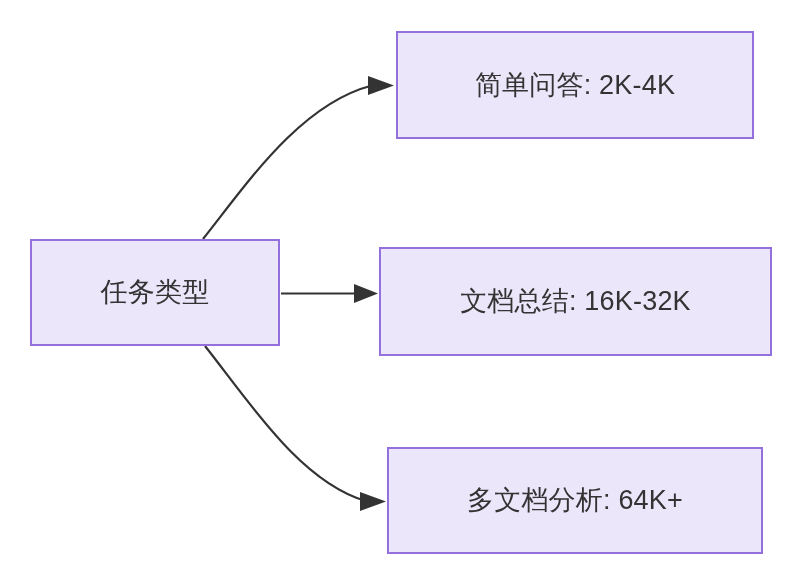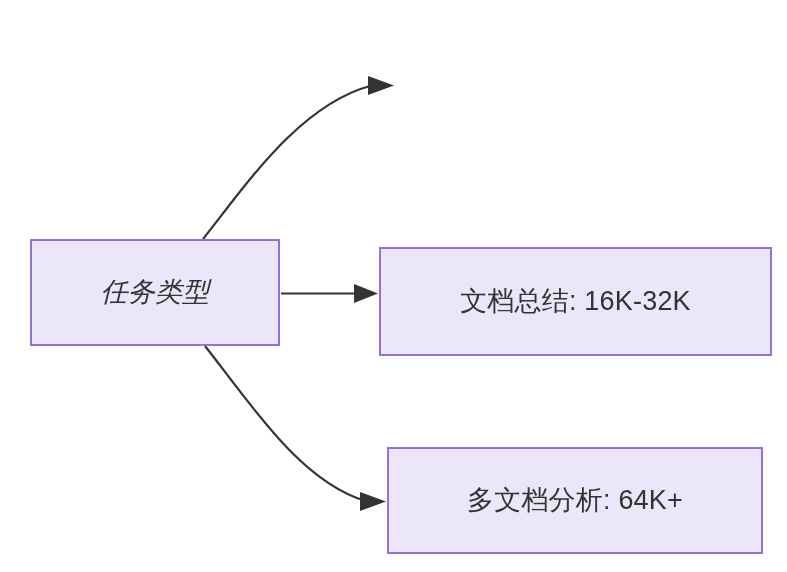--- a/index.html
+++ b/index.html
@@ -41,21 +41,20 @@
     font-size: 27px;
     line-height: 1.2;
     white-space: nowrap;
     letter-spacing: 0.2px;
   }
   #node-source {
     left: 30px;
     top: 239px;
     width: 250px;
     height: 107px;
-    font-style: italic;
   }
   #node-simple-qa {
     left: 396px;
     top: 31px;
     width: 358px;
     height: 108px;
   }
   #node-doc-summary {
     left: 379px;
     top: 247px;
@@ -95,20 +94,23 @@
     <g>
       <path class="edge-path" d="M 205 346 C 248 400 300 482 366 501"></path>
       <polygon class="edge-arrowhead" points="386,501.5 360,492 360,511"></polygon>
     </g>
   </svg>
 
   <div class="node" id="node-source">
     <span class="node-label">任务类型</span>
   </div>
 
+  <div class="node" id="node-simple-qa">
+    <span class="node-label">简单问答: 2K-4K</span>
+  </div>
 
   <div class="node" id="node-doc-summary">
     <span class="node-label">文档总结: 16K-32K</span>
   </div>
 
   <div class="node" id="node-multi-doc">
     <span class="node-label">多文档分析: 64K+</span>
   </div>
 
 </div>

